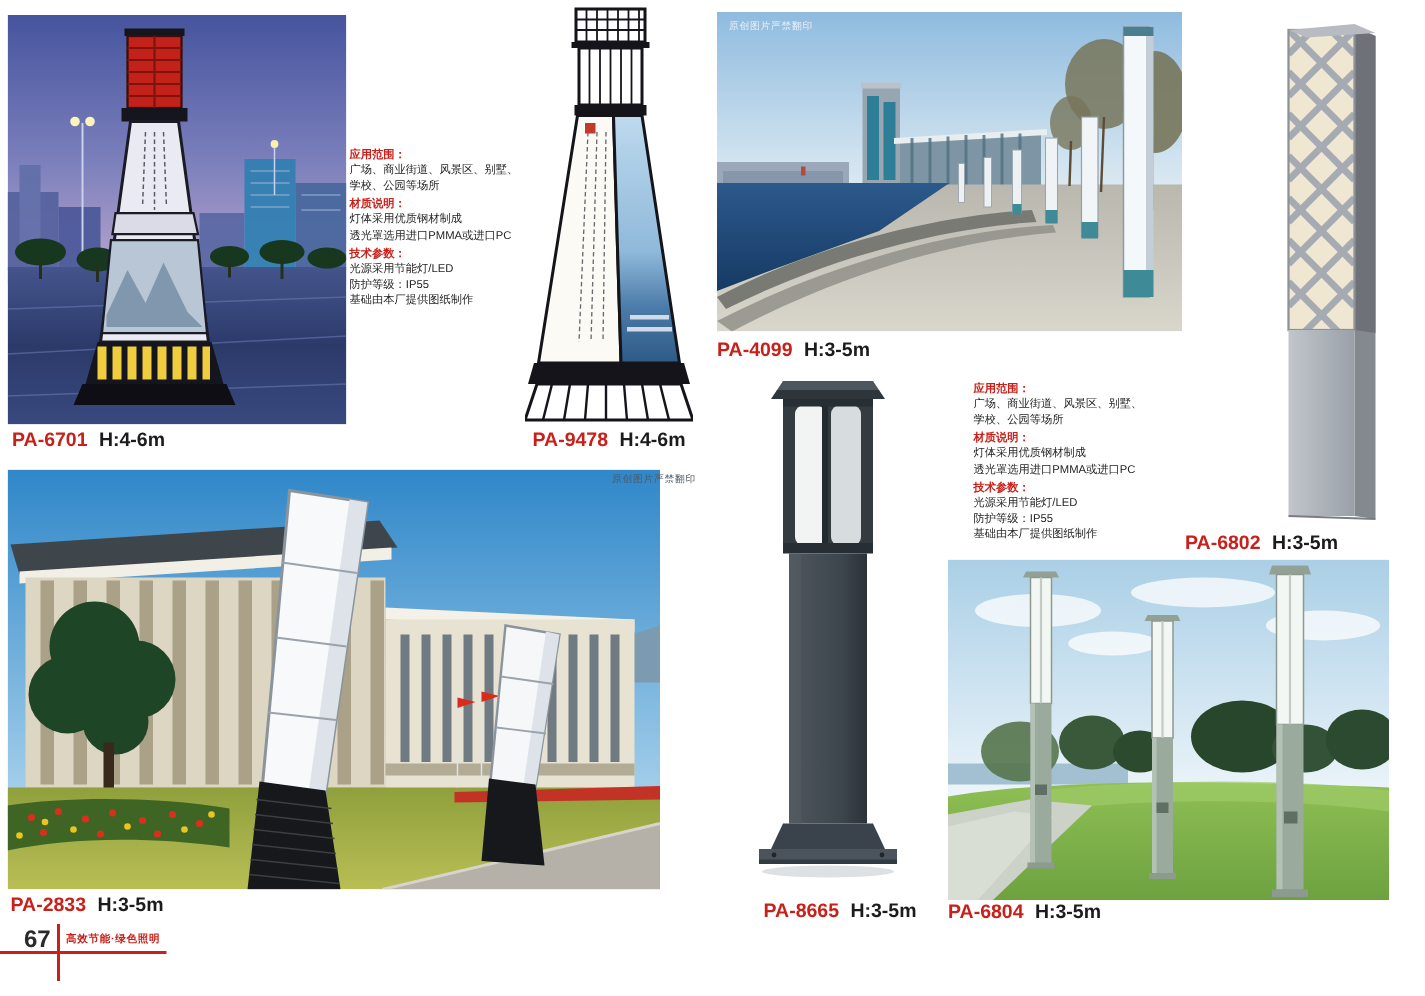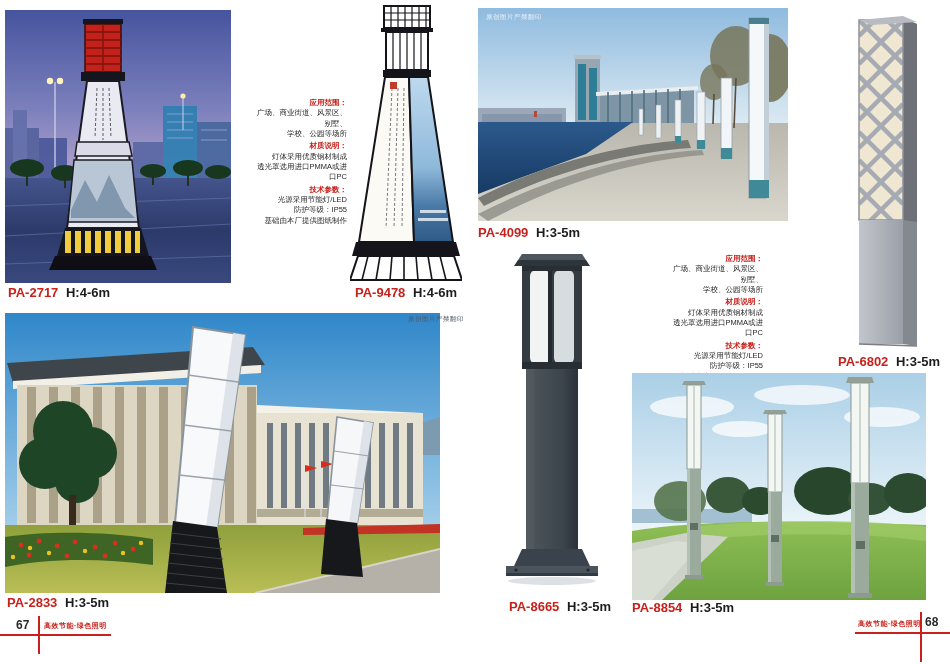--- a/index.html
+++ b/index.html
@@ -3,28 +3,28 @@
 <meta charset="utf-8">
 <style>
   html,body{margin:0;padding:0;background:#fff;}
   .canvas{position:relative;width:950px;height:664px;background:#ffffff;overflow:hidden;
           font-family:"Liberation Sans","DejaVu Sans",sans-serif;}
   .photo{position:absolute;overflow:hidden;}
   .photo svg{display:block;}
   .plabel{position:absolute;font-size:13px;font-weight:bold;white-space:nowrap;line-height:14px;}
   .plabel .model{color:var(--accent_red,#c8211b);}
   .plabel .ht{color:#1c1c1c;margin-left:4px;}
-  .spec{position:absolute;width:114px;font-size:7.5px;line-height:1.38;color:#222;text-align:right;}
+  .spec{position:absolute;width:114px;font-size:7.5px;line-height:1.38;color:#222;}
   .spec .sh{color:var(--accent_red,#c8211b);font-weight:bold;margin-top:2px;}
-  .spec .sl{color:#1f1f1f;margin-left:22px;}
+  .spec .sl{color:#1f1f1f;}
   .wm{position:absolute;font-size:6.5px;letter-spacing:0.5px;white-space:nowrap;}
   .wm-light{color:rgba(238,245,252,0.92);}
   .wm-dark{color:#4d5a66;}
   .footer{position:absolute;}
-  .footer .num{position:absolute;font-size:12px;font-weight:bold;color:#2a2a2a;}
+  .footer .num{position:absolute;font-size:16px;font-weight:bold;color:#2a2a2a;}
   .footer .slogan{position:absolute;font-size:7px;font-weight:bold;color:var(--accent_red,#c8211b);letter-spacing:0.5px;white-space:nowrap;}
   .footer .vline{position:absolute;width:1.5px;background:var(--accent_red,#c8211b);}
   .footer .hline{position:absolute;height:1.5px;background:var(--accent_red,#c8211b);}
 </style>
 </head>
 <body>
 
 <div class="canvas">
 
   <div class="photo" style="left:5px;top:10px;width:226px;height:273px">
@@ -112,21 +112,21 @@
           <rect x="100" y="221" width="6" height="22"></rect>
             <rect x="110" y="221" width="6" height="22"></rect>
           <rect x="120" y="221" width="6" height="22"></rect>
             <rect x="130" y="221" width="5" height="22"></rect>
         </g>
         <polygon points="50,246 146,246 152,260 44,260" fill="#0e0e14"></polygon>
       </g>
     </svg>
   </div>
   <div class="plabel" style="left:8px;top:286px">
-    <span class="model">PA-2717</span>
+    <span class="model">PA-6701</span>
     <span class="ht">H:4-6m</span>
   </div>
 
   <div class="spec" style="left:233px;top:96px">
     <div class="sh">应用范围：</div>
     <div class="sl">广场、商业街道、风景区、别墅、</div>
     <div class="sl">学校、公园等场所</div>
     <div class="sh">材质说明：</div>
     <div class="sl">灯体采用优质钢材制成</div>
     <div class="sl">透光罩选用进口PMMA或进口PC</div>
@@ -315,21 +315,21 @@
           <line x1="60" y1="124" x2="16" y2="168"></line>
         <line x1="60" y1="152" x2="16" y2="196"></line>
           <line x1="60" y1="180" x2="16" y2="224"></line>
       </g>
       <rect x="16" y="12" width="44" height="200" fill="none" stroke="#8d9198" stroke-width="1.5"></rect>
       <rect x="16" y="212" width="44" height="124" fill="url(#g4b)"></rect>
       <polygon points="16,12 60,8 74,14 28,17" fill="#b8bcc2"></polygon>
       <line x1="16" y1="336" x2="74" y2="338" stroke="#7a7e84" stroke-width="1.5"></line>
     </svg>
   </div>
-  <div class="plabel" style="left:838px;top:355px">
+  <div class="plabel" style="left:790px;top:355px">
     <span class="model">PA-6802</span>
     <span class="ht">H:3-5m</span>
   </div>
 
   <div class="photo" style="left:5px;top:313px;width:435px;height:280px">
     <svg viewBox="0 0 435 280" width="435" height="280">
       <defs>
         <linearGradient id="g5s" x1="0" y1="0" x2="0" y2="1">
           <stop offset="0" stop-color="#2f87c9"></stop>
             <stop offset="1" stop-color="#abd3ec"></stop>
@@ -537,30 +537,24 @@
         <rect x="219" y="10" width="18" height="100" fill="#f3f7f4" stroke="#8d988f" stroke-width="1"></rect>
         <line x1="228" y1="10" x2="228" y2="110" stroke="#c2cbc4" stroke-width="1.5"></line>
         <rect x="219" y="110" width="18" height="110" fill="#9aab9e"></rect>
         <rect x="219" y="110" width="4" height="110" fill="#b4c2b6"></rect>
         <rect x="224" y="168" width="9" height="8" fill="#5f6f63"></rect>
         <rect x="216" y="220" width="24" height="5" fill="#8d9a90"></rect>
       </g>
     </svg>
   </div>
   <div class="plabel" style="left:632px;top:601px">
-    <span class="model">PA-8854</span>
+    <span class="model">PA-6804</span>
     <span class="ht">H:3-5m</span>
   </div>
 
   <div class="footer" style="left:0;top:615px;width:130px;height:49px">
     <span class="num" style="left:16px;top:3px">67</span>
     <span class="vline" style="left:38px;top:1px;height:38px"></span>
     <span class="slogan" style="left:44px;top:6px">高效节能·绿色照明</span>
     <span class="hline" style="left:0;top:19px;width:111px"></span>
   </div>
-  <div class="footer" style="left:845px;top:610px;width:105px;height:54px">
-    <span class="slogan" style="left:13px;top:9px">高效节能·绿色照明</span>
-    <span class="vline" style="left:75px;top:2px;height:50px"></span>
-    <span class="num" style="left:80px;top:5px">68</span>
-    <span class="hline" style="left:10px;top:22px;width:95px"></span>
-  </div>
 
 </div>
 
 </body></html>

